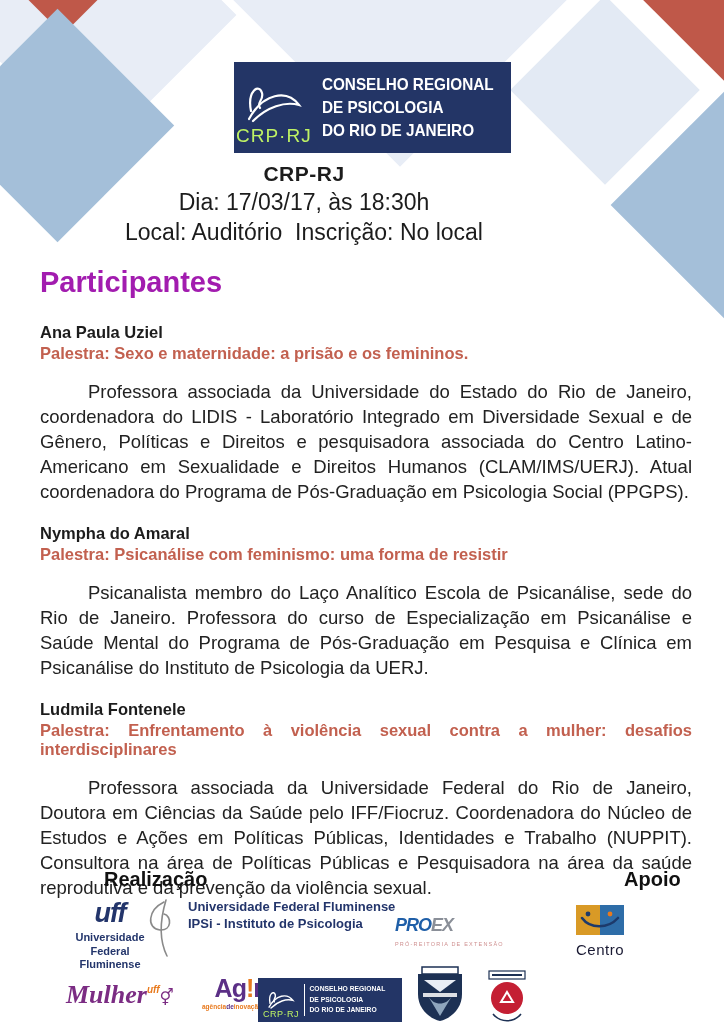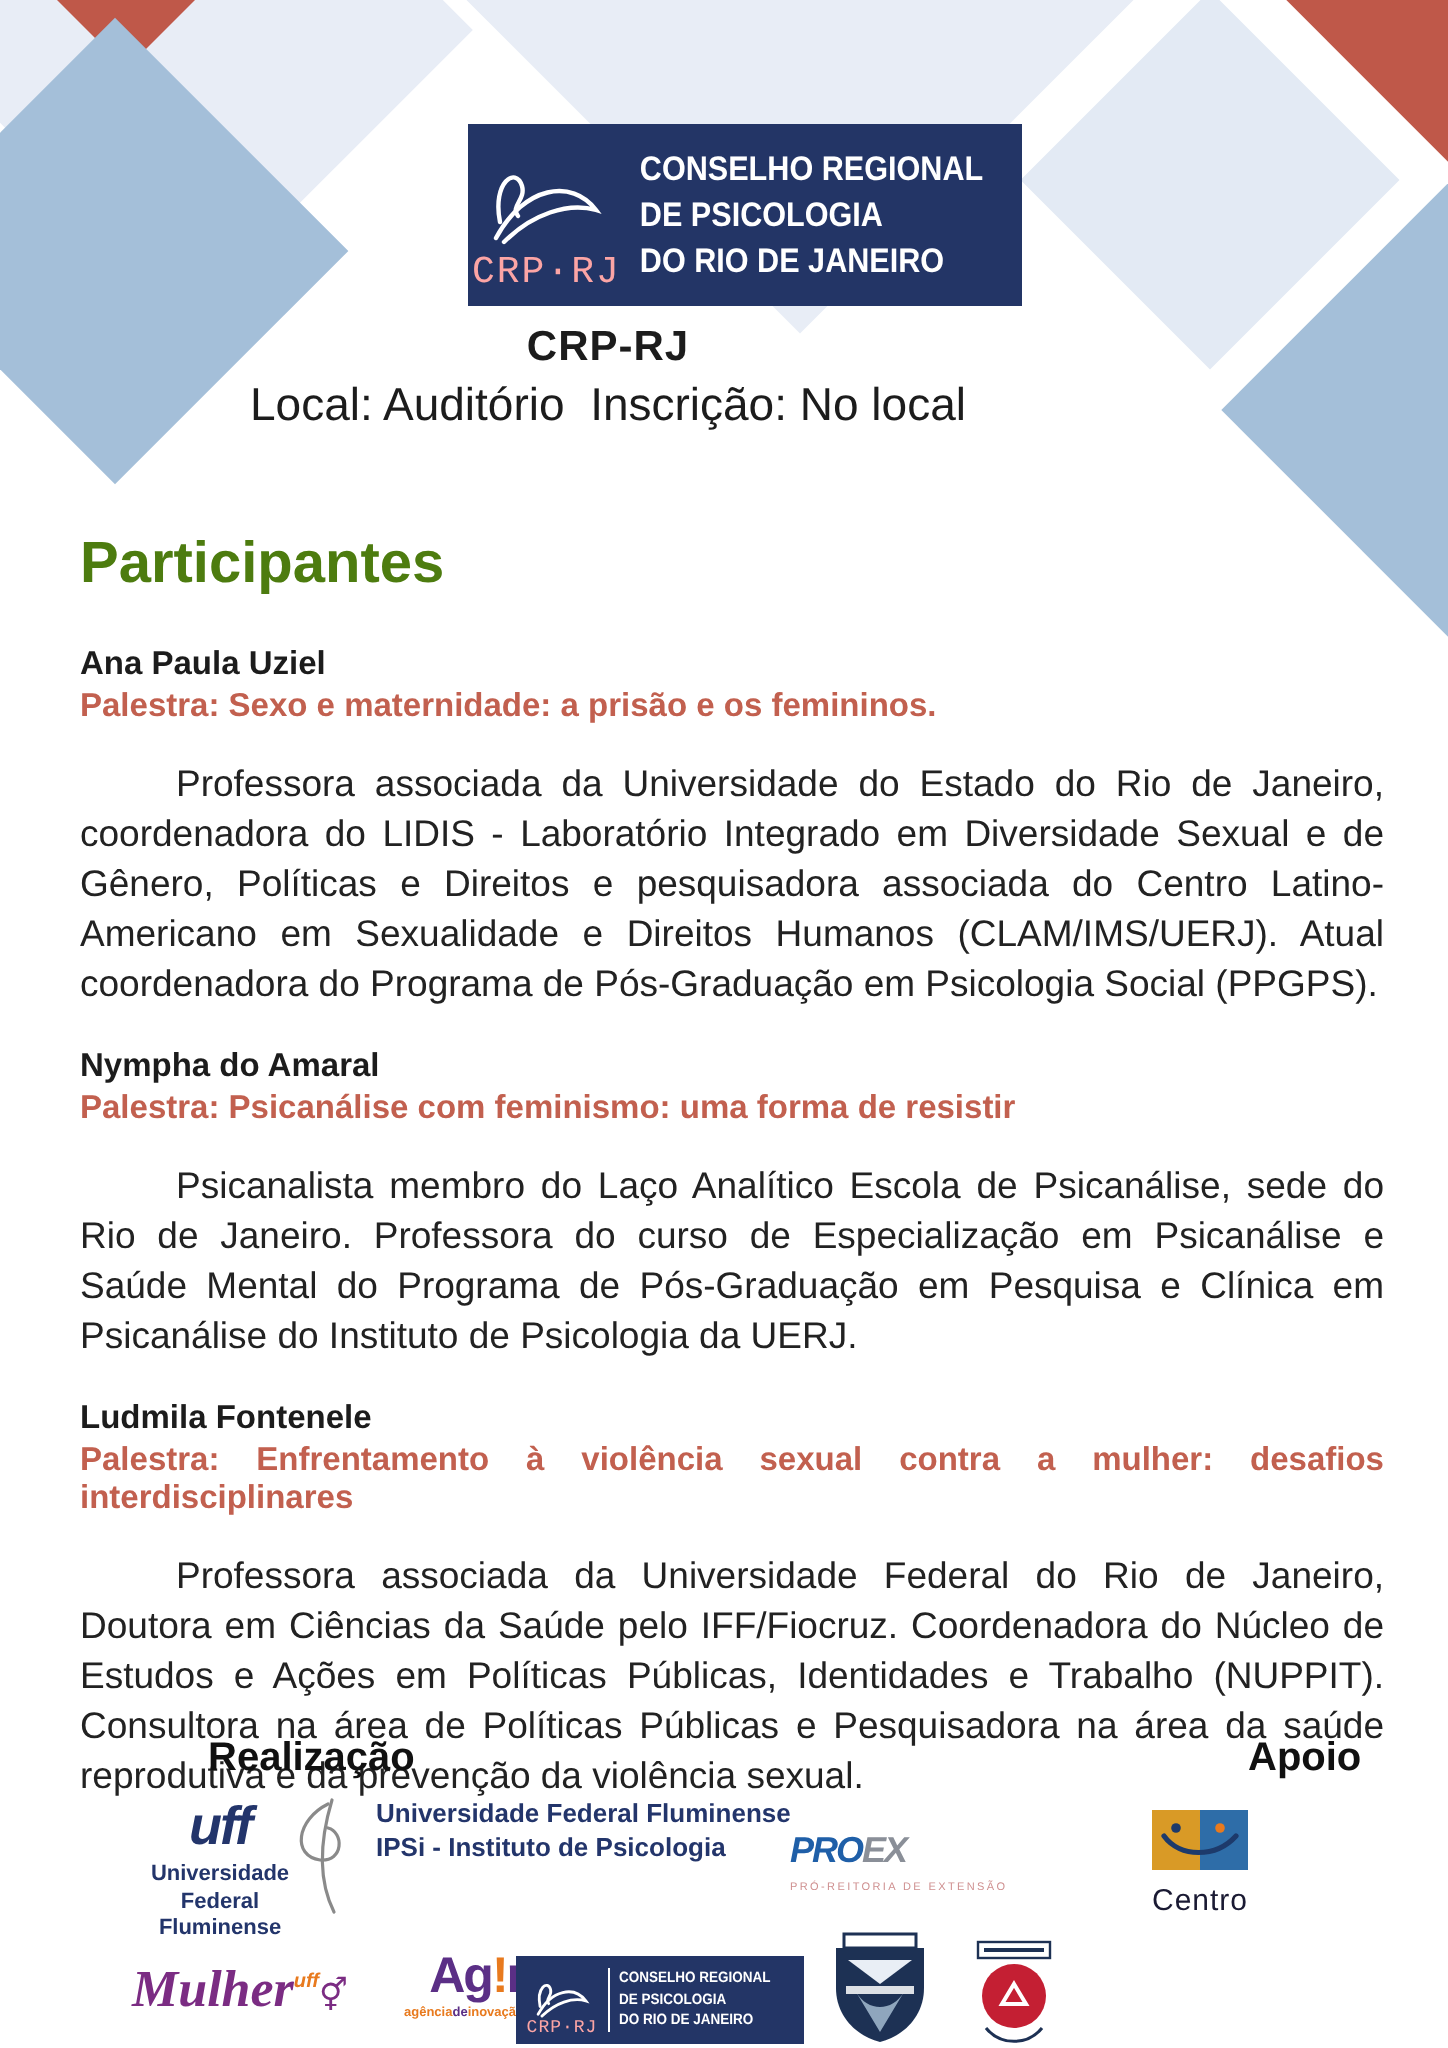--- a/index.html
+++ b/index.html
@@ -18,42 +18,42 @@
   .tc-pale{width:250px;height:250px;left:275px;top:-135px;}
   .tr-pale{width:134px;height:134px;left:538px;top:23px;}
   .tr-red{width:120px;height:120px;left:668px;top:-60px;}
   .tr-mid{width:190px;height:190px;left:650px;top:110px;}
 
   
   .crp-banner{position:absolute;background:#233566;display:flex;align-items:stretch;}
   .crp-banner.big{left:234px;top:62px;width:277px;height:91px;}
   .crp-logo-col{display:flex;flex-direction:column;align-items:center;justify-content:flex-end;}
   .big .crp-logo-col{width:92px;padding:6px 0 6px 2px;}
-  .crp-acronym{color:#fca5a5;font-family:Liberation Mono, monospace;}
+  .crp-acronym{color:#bef264;font-family:Liberation Sans, sans-serif;}
   .big .crp-acronym{font-size:19px;letter-spacing:1px;margin-top:2px;}
   .crp-divider{background:#ffffff;width:2px;align-self:center;}
   .big .crp-divider{height:64px;}
   .crp-org{display:flex;flex-direction:column;justify-content:center;color:#fff;font-weight:bold;
            transform:scaleX(0.9);transform-origin:left center;white-space:nowrap;}
   .big .crp-org{padding-left:11px;font-size:17px;line-height:23px;}
   .crp-banner.small{left:258px;top:978px;width:144px;height:44px;}
   .small .crp-logo-col{width:46px;padding:3px 0;}
   .small .crp-acronym{font-size:9px;letter-spacing:.5px;}
   .small .crp-divider{height:32px;width:1px;}
   .small .crp-org{padding-left:5px;font-size:7.5px;line-height:10.5px;}
 
   
   .event{position:absolute;left:0;top:162px;width:608px;text-align:center;}
   .event .title{font-size:21px;font-weight:bold;letter-spacing:.5px;}
   .event .line{font-size:23px;margin-top:3px;}
   .prewrap{white-space:pre-wrap;}
 
   
   .participants{position:absolute;left:40px;top:266px;width:652px;}
-  .participants h1{font-size:29px;margin:0 0 24px 0;color:#4d7c0f;}
+  .participants h1{font-size:29px;margin:0 0 24px 0;color:#a21caf;}
   .entry .name{font-size:16.5px;font-weight:bold;margin:0;}
   .entry .talk{font-size:16.5px;font-weight:bold;color:#c2604f;margin:2px 0 0 0;text-align:justify;}
   .entry .bio{font-size:18.5px;line-height:25px;text-align:justify;text-indent:48px;
               margin:16px 0 20px 0;color:#222;}
 
   
   .footer-heading{position:absolute;font-size:20px;font-weight:bold;color:#111;margin-left:40px;}
   .h-realizacao{left:64px;top:868px;}
   .h-apoio{left:584px;top:868px;}
 
@@ -112,20 +112,21 @@
     <div class="crp-divider"></div>
     <div class="crp-org">
       <span>CONSELHO REGIONAL</span>
       <span>DE PSICOLOGIA</span>
       <span>DO RIO DE JANEIRO</span>
     </div>
   </div>
 
   <div class="event">
     <div class="title">CRP-RJ</div>
+    <div class="line">Dia: 17/03/17, às 18:30h</div>
     <div class="line prewrap">Local: Auditório  Inscrição: No local</div>
   </div>
 
   <div class="participants">
     <h1>Participantes</h1>
 
     <div class="entry">
       <p class="name">Ana Paula Uziel</p>
       <p class="talk">Palestra: Sexo e maternidade: a prisão e os femininos.</p>
       <p class="bio">Professora associada da Universidade do Estado do Rio de Janeiro, coordenadora do LIDIS - Laboratório Integrado em Diversidade Sexual e de Gênero, Políticas e Direitos e pesquisadora associada do Centro Latino-Americano em Sexualidade e Direitos Humanos (CLAM/IMS/UERJ). Atual coordenadora do Programa de Pós-Graduação em Psicologia Social (PPGPS).</p>

